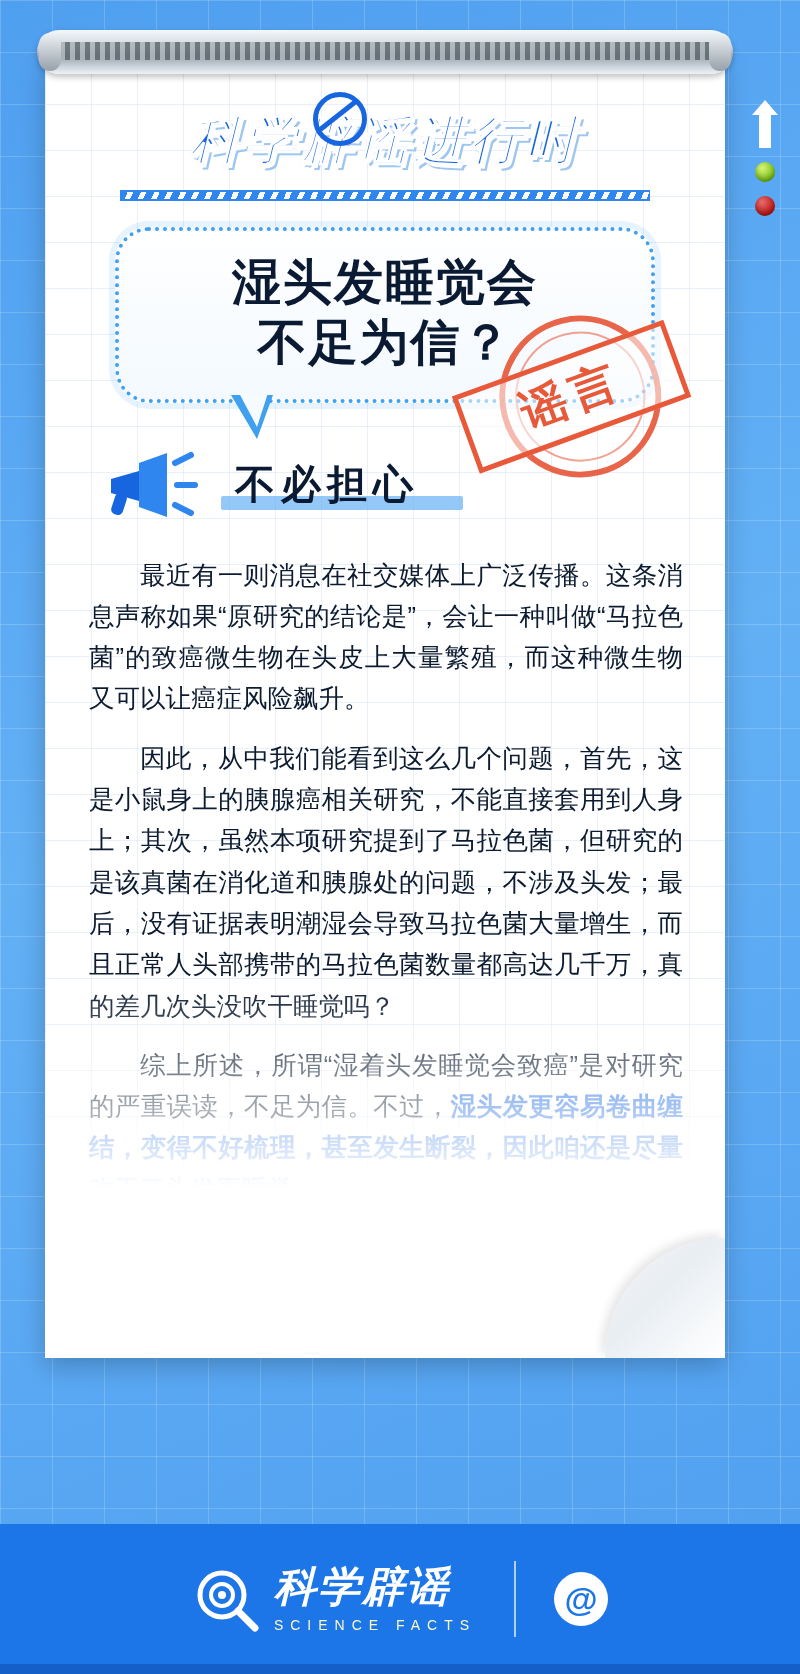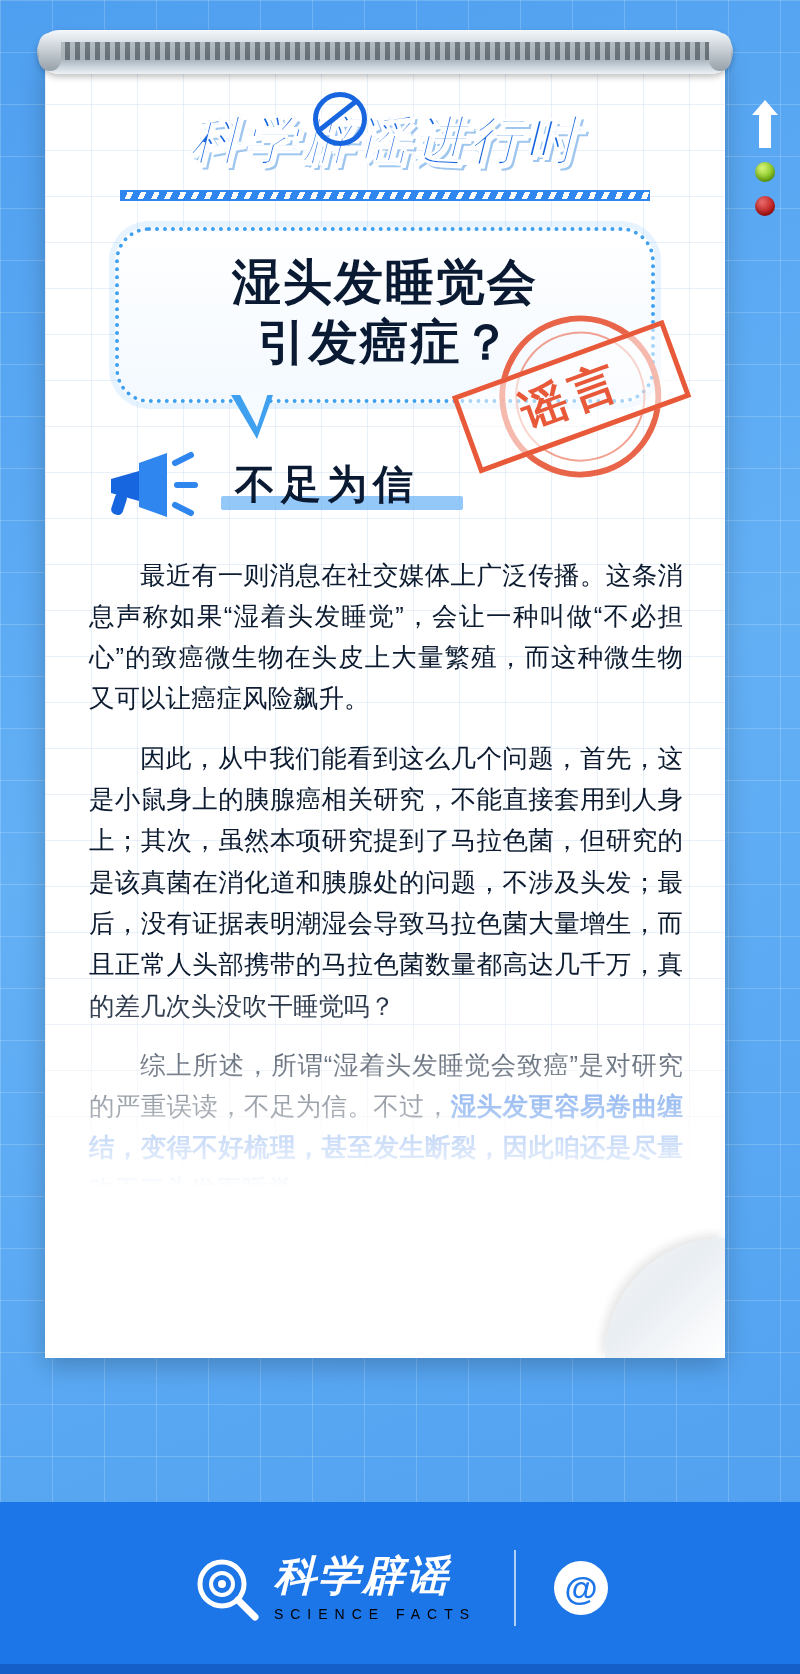--- a/index.html
+++ b/index.html
@@ -303,21 +303,21 @@
   }
   #body p { margin: 0 0 18px 0; text-indent: 2em; }
   .hl { color: #1766e0; font-weight: bold; }
 
   
   #footer {
     position: absolute;
     left: 0;
     bottom: 0;
     width: 800px;
-    height: 172px;
+    height: 150px;
     background: #1d76e8;
     display: flex;
     align-items: center;
     justify-content: center;
     gap: 38px;
   }
   #footer-sep {
     width: 2px;
     height: 76px;
     background: rgba(255,255,255,0.65);
@@ -325,21 +325,21 @@
   .logo-block { display: flex; align-items: center; gap: 14px; }
   .logo-text-main {
     color: #ffffff;
     font-size: 42px;
     font-weight: bold;
     font-style: italic;
     letter-spacing: 2px;
     line-height: 1.05;
   }
   .logo-text-sub {
-    color: #000000;
+    color: #fef9c3;
     font-size: 14px;
     letter-spacing: 7px;
     text-align: center;
     margin-top: 8px;
   }
   .logo-col { display: flex; flex-direction: column; }
   .at-badge {
     width: 54px; height: 54px;
     border-radius: 50%;
     background: #fff;
@@ -382,21 +382,21 @@
 
     <div id="header">
       <div id="main-title">科学辟谣进行时</div>
       <div id="title-slash"></div>
       <div id="title-rule"></div>
     </div>
 
     <div id="bubble-wrap">
       <div id="bubble">
         <div class="line">湿头发睡觉会</div>
-        <div class="line">引发癌症？</div>
+        <div class="line">不足为信？</div>
         <div id="bubble-tail"></div>
       </div>
       <div id="stamp">
         <div class="circle"></div>
         <div class="band">
           <span>谣言</span>
         </div>
       </div>
     </div>
 
@@ -408,26 +408,26 @@
           <rect x="8" y="44" width="12" height="22" rx="5" transform="rotate(18 14 55)" fill="#1766e0"></rect>
           <g stroke="#2f86ef" stroke-width="6" stroke-linecap="round">
             <line x1="70" y1="14" x2="86" y2="6"></line>
             <line x1="72" y1="36" x2="90" y2="36"></line>
             <line x1="70" y1="56" x2="86" y2="64"></line>
           </g>
         </svg>
       </div>
       <div id="subtitle-wrap">
         <div id="subtitle-underline"></div>
-        <div id="subtitle">不足为信</div>
+        <div id="subtitle">不必担心</div>
       </div>
     </div>
 
     <div id="body">
-        <p><span>最近有一则消息在社交媒体上广泛传播。这条消息声称如果“湿着头发睡觉”，会让一种叫做“不必担心”的致癌微生物在头皮上大量繁殖，而这种微生物又可以让癌症风险飙升。</span></p>
+        <p><span>最近有一则消息在社交媒体上广泛传播。这条消息声称如果“原研究的结论是”，会让一种叫做“马拉色菌”的致癌微生物在头皮上大量繁殖，而这种微生物又可以让癌症风险飙升。</span></p>
         <p><span>因此，从中我们能看到这么几个问题，首先，这是小鼠身上的胰腺癌相关研究，不能直接套用到人身上；其次，虽然本项研究提到了马拉色菌，但研究的是该真菌在消化道和胰腺处的问题，不涉及头发；最后，没有证据表明潮湿会导致马拉色菌大量增生，而且正常人头部携带的马拉色菌数量都高达几千万，真的差几次头没吹干睡觉吗？</span></p>
         <p><span>综上所述，所谓“湿着头发睡觉会致癌”是对研究的严重误读，不足为信。不过，</span><span class="hl">湿头发更容易卷曲缠结，变得不好梳理，甚至发生断裂，因此咱还是尽量吹干了头发再睡觉。</span></p>
       </div>
 
     <div id="paper-fade"></div>
     <div id="curl"></div>
   </div>
 </div>
 
 <div id="footer">

